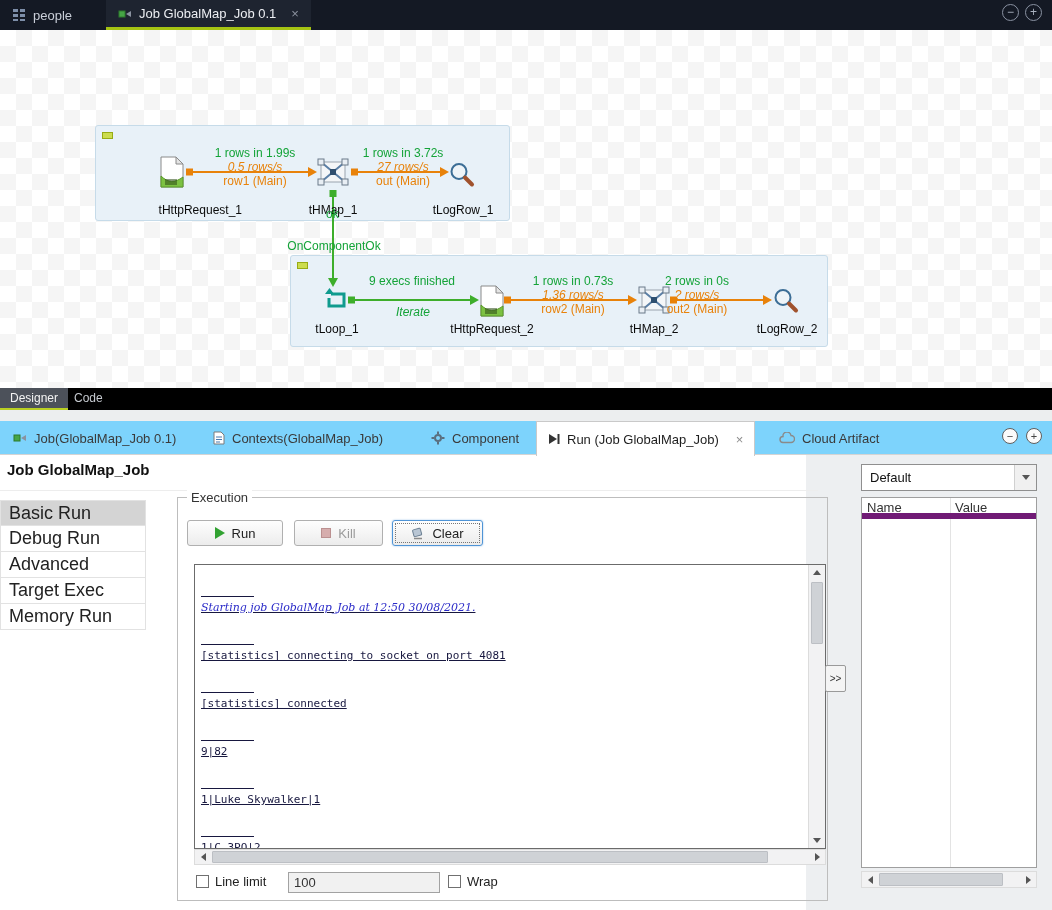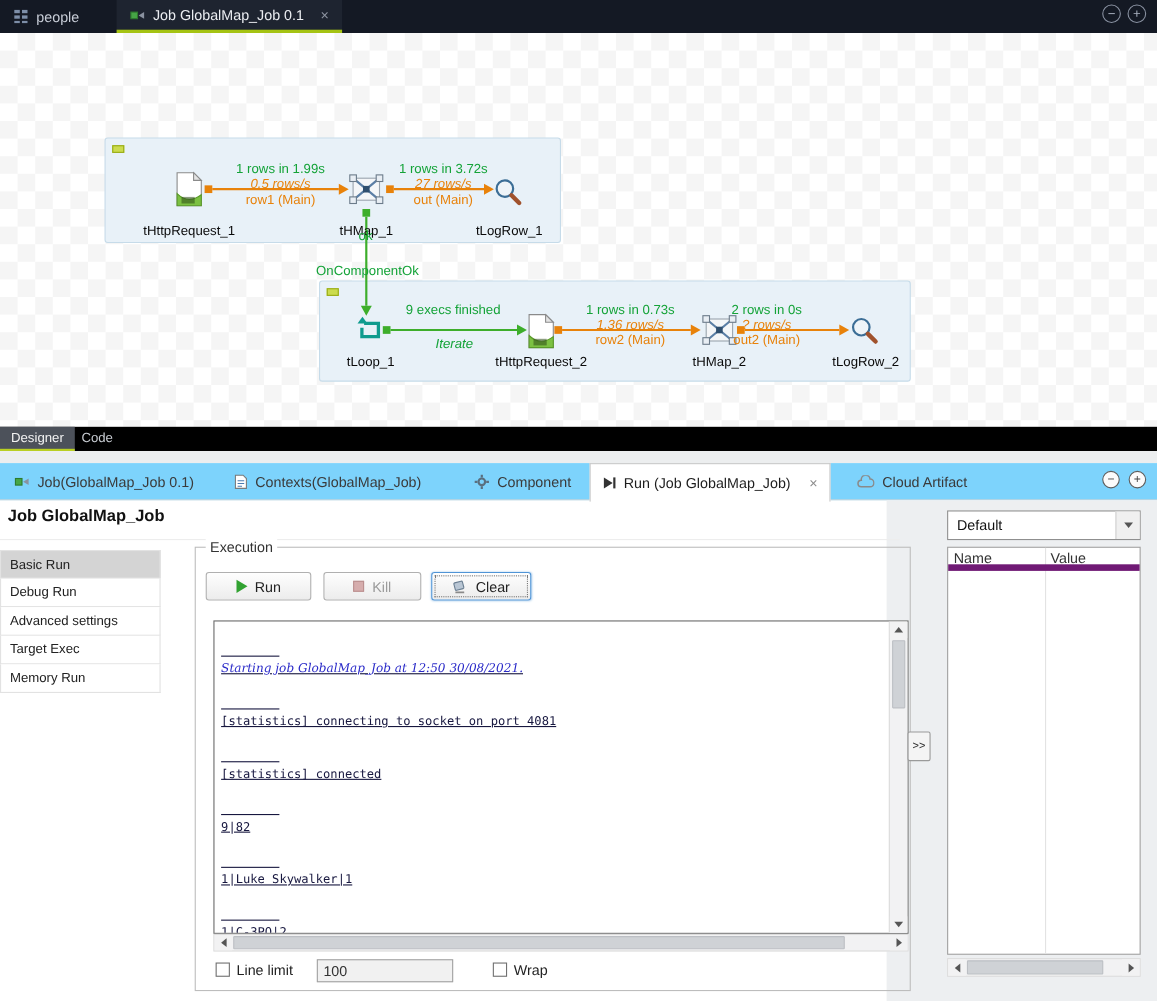--- a/index.html
+++ b/index.html
@@ -41,21 +41,21 @@
   .ptab.active { top:0; height:35px; background:#ffffff; border:1px solid #c9c9c9; border-bottom:none; color:#1d1d1d; z-index:2; }
   .ptab .close { color:#8d8d8d; margin-left:10px; }
   .circbtn { position:absolute; top:7px; width:16px; height:16px; border:1px solid #5e5e5e; border-radius:50%; color:#444; font-size:11px; line-height:14px; text-align:center; background:#fbfbfb; }
 
   
   .panelbody { position:absolute; left:0; top:455px; width:1052px; height:455px; background:#fff; }
   .rightbg { position:absolute; left:806px; top:455px; width:246px; height:455px; background:#edeff1; }
   .job-title { position:absolute; left:7px; top:461px; font-size:15px; font-weight:bold; color:#111; }
   .title-rule { position:absolute; left:0; top:490px; width:818px; height:1px; background:#ededed; }
 
-  .side-item { position:absolute; left:0; width:146px; height:26px; line-height:25px; padding-left:8px; font-size:12px; color:#222; background:#fff; border:1px solid #e2e2e2; border-top:none; }
+  .side-item { position:absolute; left:0; width:146px; height:26px; line-height:25px; padding-left:8px; font-size:18px; color:#222; background:#fff; border:1px solid #e2e2e2; border-top:none; }
   .side-item.first { border-top:1px solid #e2e2e2; }
   .side-item.selected { background:#d4d4d4; }
 
   .exec-box { position:absolute; left:154px; top:497px; width:651px; height:404px; border:1px solid #bdbdbd;margin-left:23px; }
   .exec-legend { position:absolute; left:9px; top:-8px; background:#fff; padding:0 4px; font-size:13px; color:#333; }
 
   .btn { position:absolute; top:22px; height:26px; display:flex; align-items:center; justify-content:center; gap:7px; font-size:13px; color:#222; background:linear-gradient(#fefefe,#ececec); border:1px solid #b0b0b0; border-radius:3px; }
   .btn.disabled { color:#9b9b9b; }
   .btn.focused { border:1px solid #4f94d6; box-shadow:0 0 2px #9cc3e8; outline:1px dotted #777; outline-offset:-4px; }
   .play-tri { width:0; height:0; border-left:10px solid #31a231; border-top:6px solid transparent; border-bottom:6px solid transparent; }
@@ -69,21 +69,21 @@
   .hscroll { position:absolute; background:#f2f2f3; border:1px solid #dcdcdc; }
   .sb-btn { position:absolute; width:16px; height:15px; background:#f2f2f3; display:flex; align-items:center; justify-content:center; }
   .sb-thumb { position:absolute; background:#cfd2d6; border:1px solid #bcbfc4; border-radius:1px; }
   .tri-up { width:0; height:0; border-left:4px solid transparent; border-right:4px solid transparent; border-bottom:5px solid #555; }
   .tri-down { width:0; height:0; border-left:4px solid transparent; border-right:4px solid transparent; border-top:5px solid #555; }
   .tri-left { width:0; height:0; border-top:4px solid transparent; border-bottom:4px solid transparent; border-right:5px solid #555; }
   .tri-right { width:0; height:0; border-top:4px solid transparent; border-bottom:4px solid transparent; border-left:5px solid #555; }
 
   .cbx { position:absolute; width:13px; height:13px; background:#fff; border:1px solid #707070; }
   .cb-label { position:absolute; font-size:13px; color:#222; }
-  .limit-input { position:absolute; left:110px; top:374px; width:124px; height:21px; border:1px solid #a2a2a2; background:#f1f1f1; font-size:13px; color:#333; padding:0 5px; font-family:"Liberation Sans",sans-serif; }
+  .limit-input { position:absolute; left:110px; top:374px; width:152px; height:21px; border:1px solid #a2a2a2; background:#f1f1f1; font-size:13px; color:#333; padding:0 5px; font-family:"Liberation Sans",sans-serif; }
 
   .expand-btn { position:absolute; left:825px; top:665px; width:21px; height:27px; background:#f4f4f4; border:1px solid #9a9a9a; border-radius:2px; font-size:10px; color:#333; text-align:center; line-height:25px; }
 
   .combo { position:absolute; left:861px; top:464px; width:176px; height:27px; background:#fff; border:1px solid #8f8f8f; font-size:13px; color:#111; }
   .combo .val { position:absolute; left:8px; top:5px; }
   .combo .arrow-zone { position:absolute; right:0; top:0; width:22px; height:100%; background:#f0f0f0; border-left:1px solid #d0d0d0; display:flex; align-items:center; justify-content:center; }
 
   .ctx-table { position:absolute; left:861px; top:497px; width:176px; height:371px; background:#fff; border:1px solid #9f9f9f; }
   .ctx-head { position:absolute; left:0; top:0; width:100%; height:21px; border-bottom:6px solid #701a75; font-size:13px; color:#333; }
   .ctx-col-name { position:absolute; left:5px; top:2px; }
@@ -214,21 +214,21 @@
         <rect x="13" y="13" width="6" height="6" fill="#2f4f6f"></rect>
       </svg>
     </div>
     <div class="comp-icon" style="left:773px;top:257px;width:26px;height:27px;">
       <svg width="26" height="27" viewBox="0 0 26 26">
         <circle cx="10" cy="10" r="7.5" fill="#eef4f8" stroke="#3c6e96" stroke-width="2"></circle>
         <line x1="16" y1="16" x2="23" y2="23" stroke="#a0522d" stroke-width="4" stroke-linecap="round"></line>
       </svg>
     </div>
 
-    <div class="comp-label" style="left:102px;top:173px;">tHttpRequest_1</div>
+    <div class="comp-label" style="left:102px;top:173px;text-align:right;">tHttpRequest_1</div>
     <div class="comp-label" style="left:263px;top:173px;">tHMap_1</div>
     <div class="comp-label" style="left:393px;top:173px;">tLogRow_1</div>
     <div class="comp-label" style="left:267px;top:292px;">tLoop_1</div>
     <div class="comp-label" style="left:422px;top:292px;">tHttpRequest_2</div>
     <div class="comp-label" style="left:584px;top:292px;">tHMap_2</div>
     <div class="comp-label" style="left:717px;top:292px;">tLogRow_2</div>
 
     <div class="conn-stack" style="left:180px;top:116px;">
       <div class="lbl-green">1 rows in 1.99s</div>
       <div class="lbl-orange it">0.5 rows/s</div>

